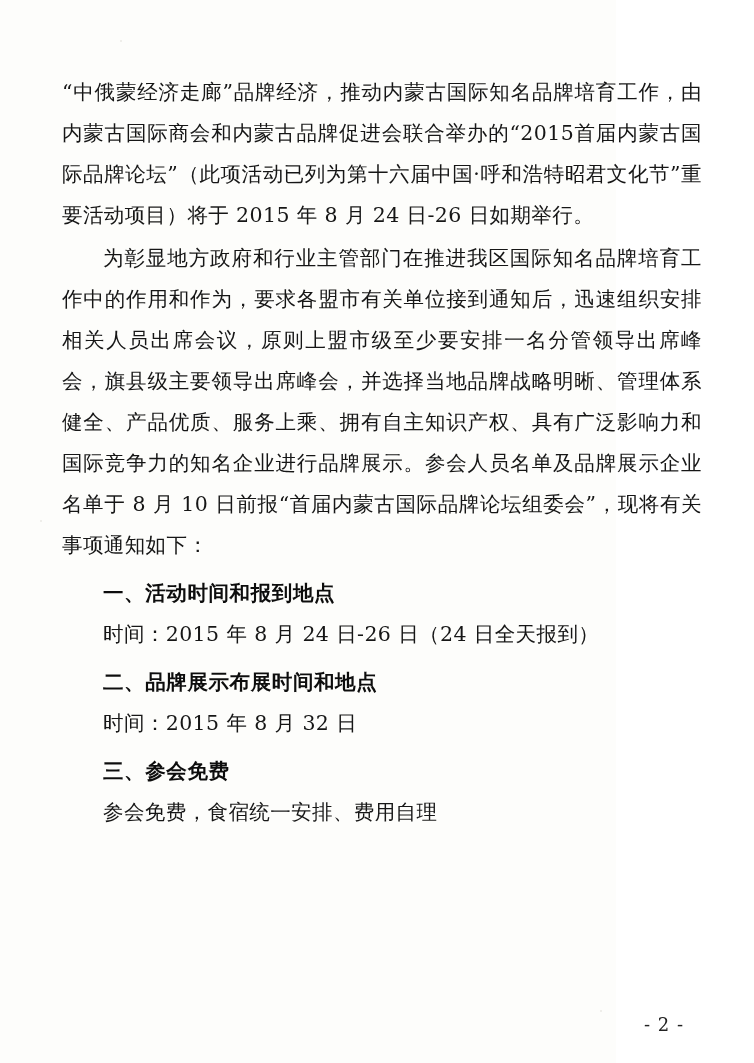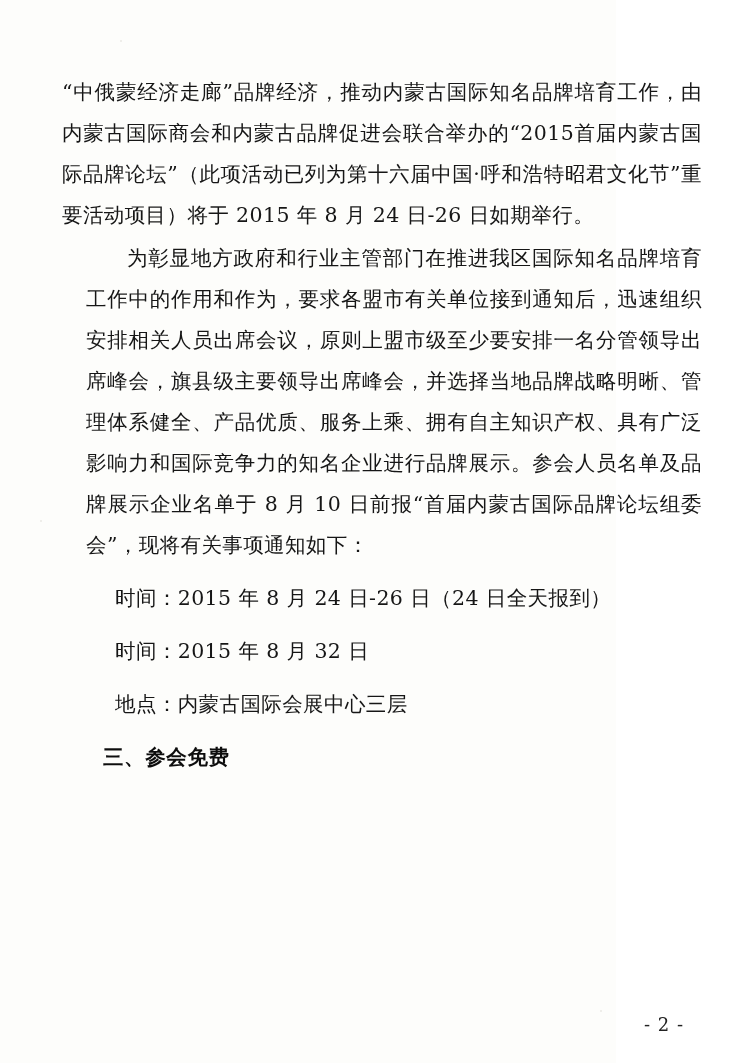--- a/index.html
+++ b/index.html
@@ -33,34 +33,33 @@
     margin: 0 0 2px 0;
     font-size: 20.5px;
     line-height: 41px;
     text-align: justify;
     text-justify: inter-ideograph;
     letter-spacing: 0.4px;
     color: #161616;
   }
   p.indent {
     text-indent: 41px;
-    margin-left: 24px;
   }
   h2.heading {
     margin: 7px 0 0 0;
     font-size: 20.5px;
     line-height: 41px;
     font-weight: bold;
     text-indent: 41px;
     letter-spacing: 0.6px;
     color: #0d0d0d;
     font-family: "DejaVu Sans", "Liberation Sans", sans-serif;
   }
   p.sub {
-    margin: 12px;
+    margin: 0;
     font-size: 20.5px;
     line-height: 41px;
     text-indent: 41px;
     text-align: justify;
     text-justify: inter-ideograph;
     letter-spacing: 0.4px;
     color: #161616;
   }
   .footer {
     position: absolute;
@@ -84,26 +83,28 @@
 </head>
 <body>
 
 <div class="page">
 
   <div class="content">
 
     <p class="para">“中俄蒙经济走廊”品牌经济，推动内蒙古国际知名品牌培育工作，由内蒙古国际商会和内蒙古品牌促进会联合举办的“2015首届内蒙古国际品牌论坛”（此项活动已列为第十六届中国·呼和浩特昭君文化节”重要活动项目）将于 2015 年 8 月 24 日-26 日如期举行。</p>
     <p class="para indent">为彰显地方政府和行业主管部门在推进我区国际知名品牌培育工作中的作用和作为，要求各盟市有关单位接到通知后，迅速组织安排相关人员出席会议，原则上盟市级至少要安排一名分管领导出席峰会，旗县级主要领导出席峰会，并选择当地品牌战略明晰、管理体系健全、产品优质、服务上乘、拥有自主知识产权、具有广泛影响力和国际竞争力的知名企业进行品牌展示。参会人员名单及品牌展示企业名单于 8 月 10 日前报“首届内蒙古国际品牌论坛组委会”，现将有关事项通知如下：</p>
 
+    <h2 class="heading">一、活动时间和报到地点</h2>
     <p class="sub">时间：2015 年 8 月 24 日-26 日（24 日全天报到）</p>
 
+    <h2 class="heading">二、品牌展示布展时间和地点</h2>
     <p class="sub">时间：2015 年 8 月 32 日</p>
-    <p class="sub">地点：内蒙古国际会展中心三层</p>
 
     <h2 class="heading">三、参会免费</h2>
+    <p class="sub">参会免费，食宿统一安排、费用自理</p>
 
   </div>
 
   <div class="footer">- 2 -</div>
 
   <div class="speck" style="left:120px; top:40px; width:2px; height:2px;"></div>
   <div class="speck" style="left:600px; top:1010px; width:2px; height:2px;"></div>
   <div class="speck" style="left:40px; top:520px; width:2px; height:2px;"></div>
 
 </div>

